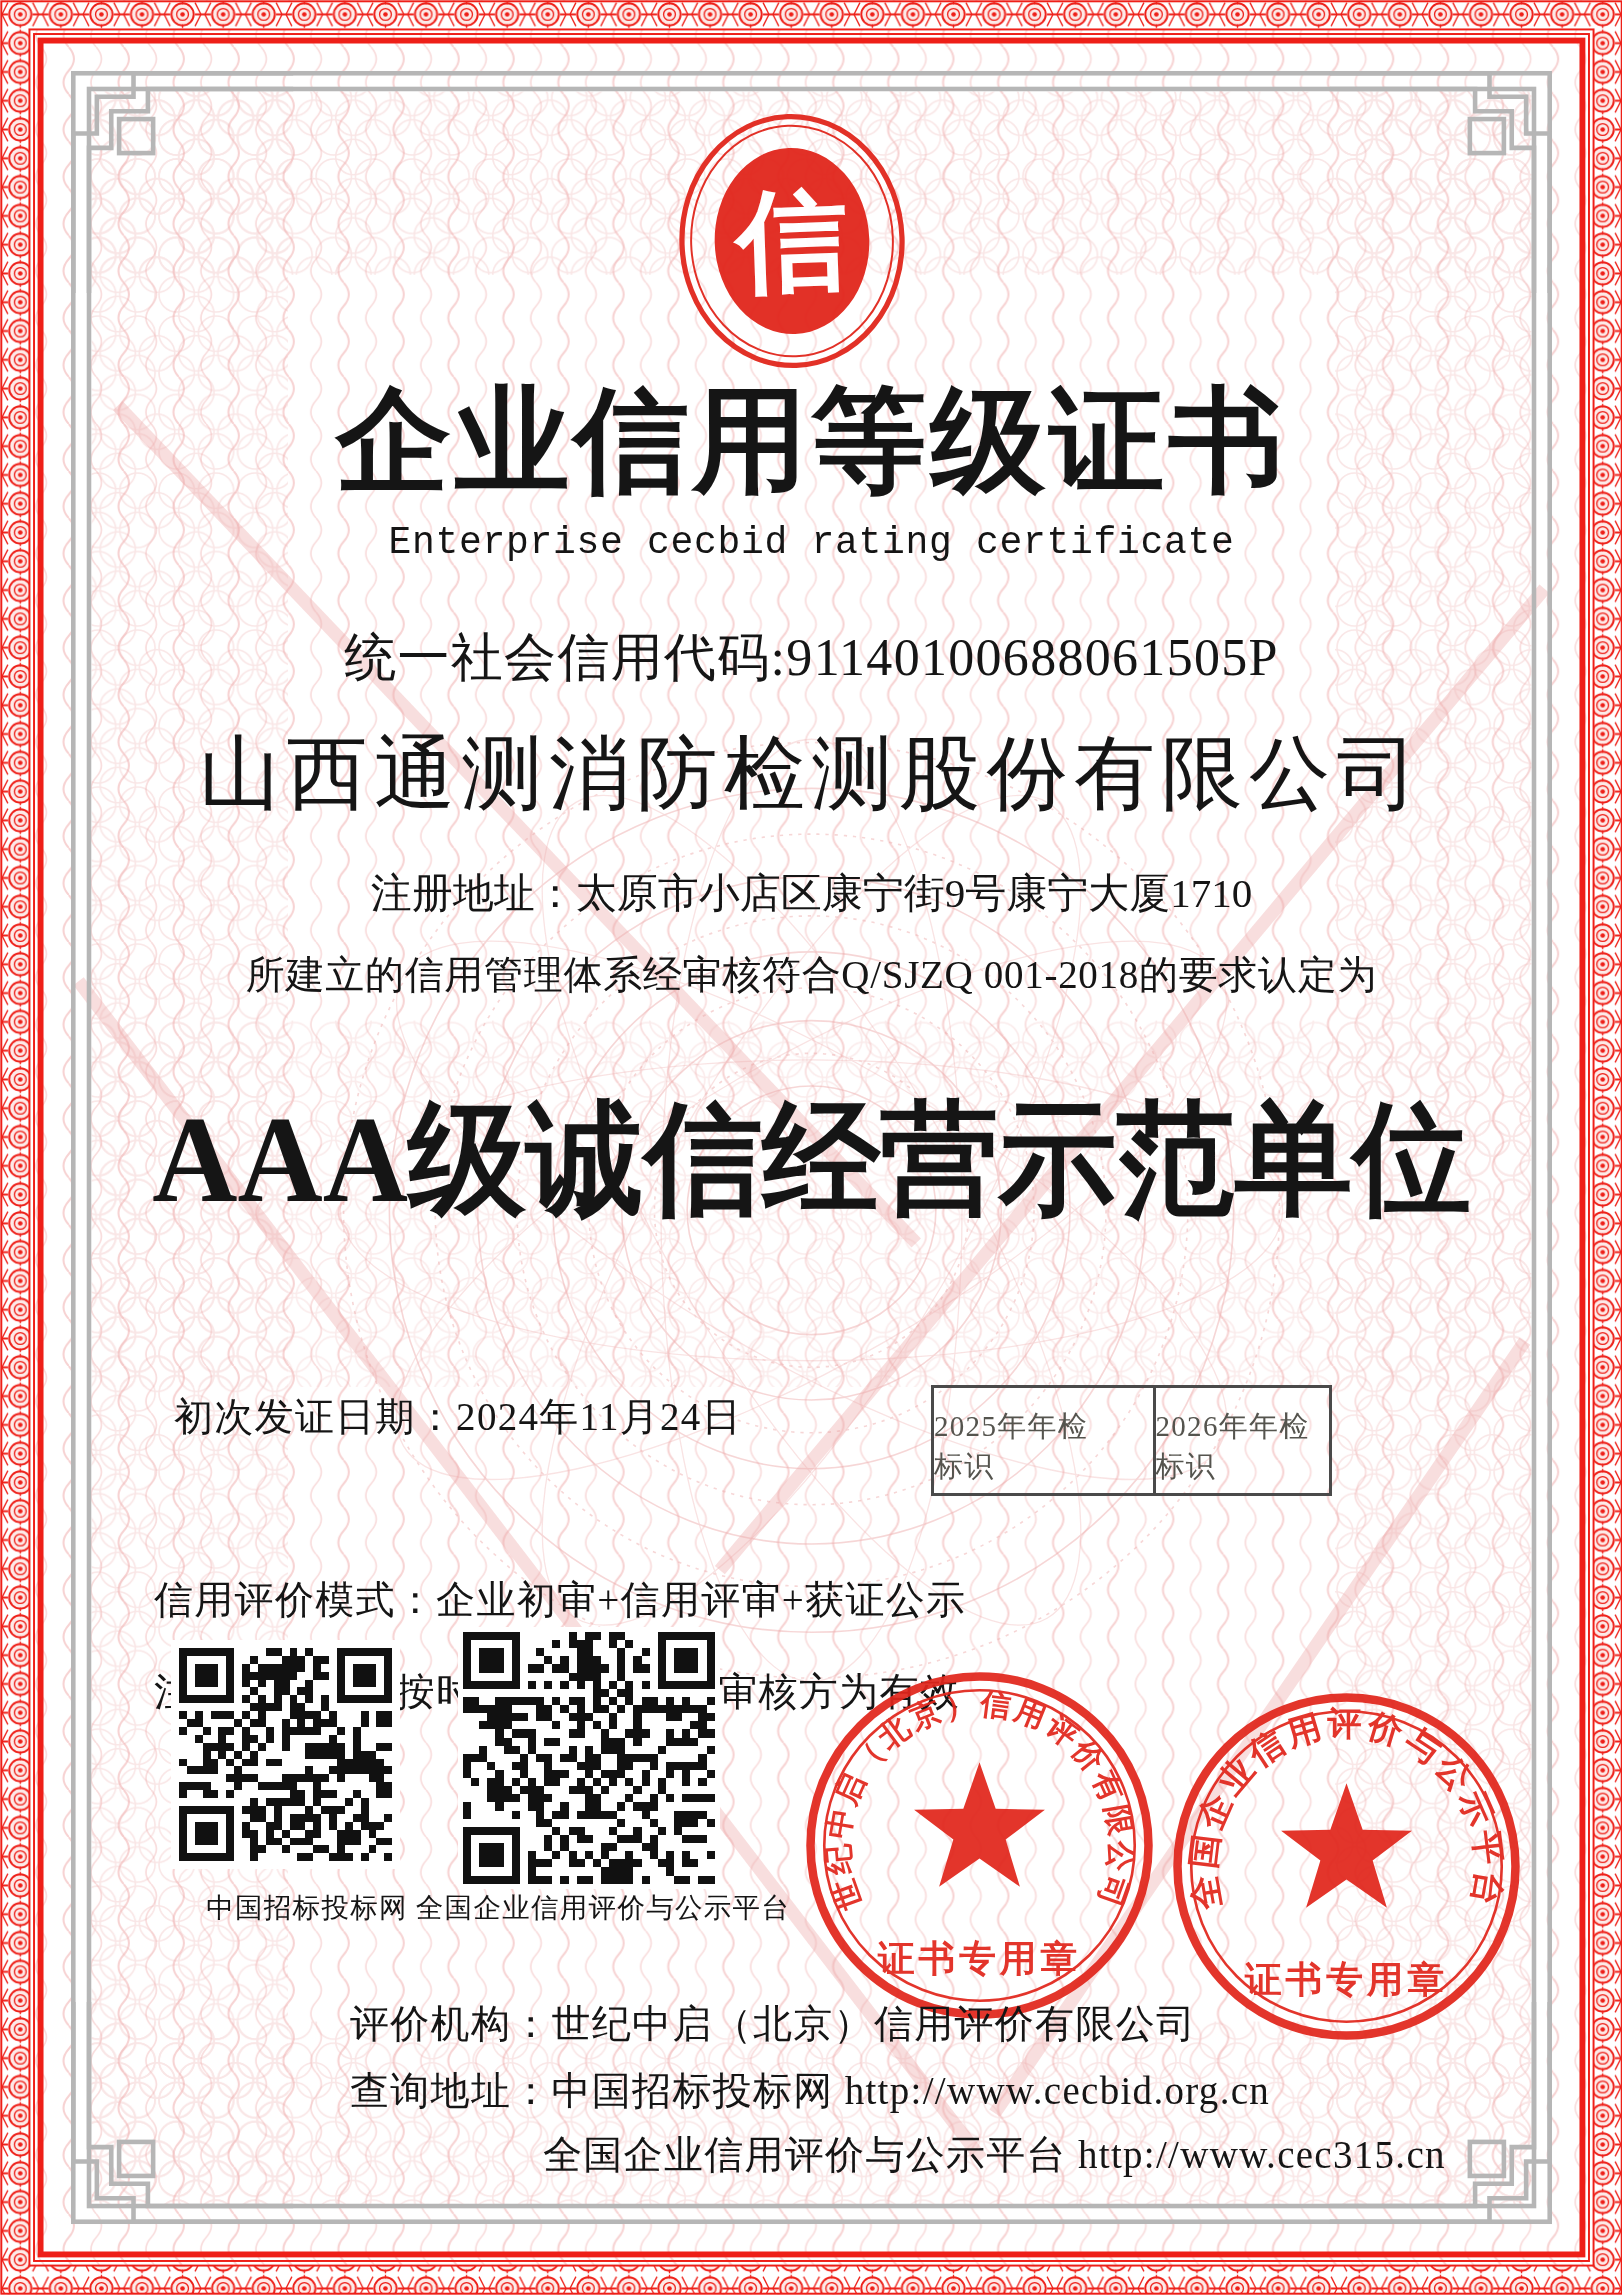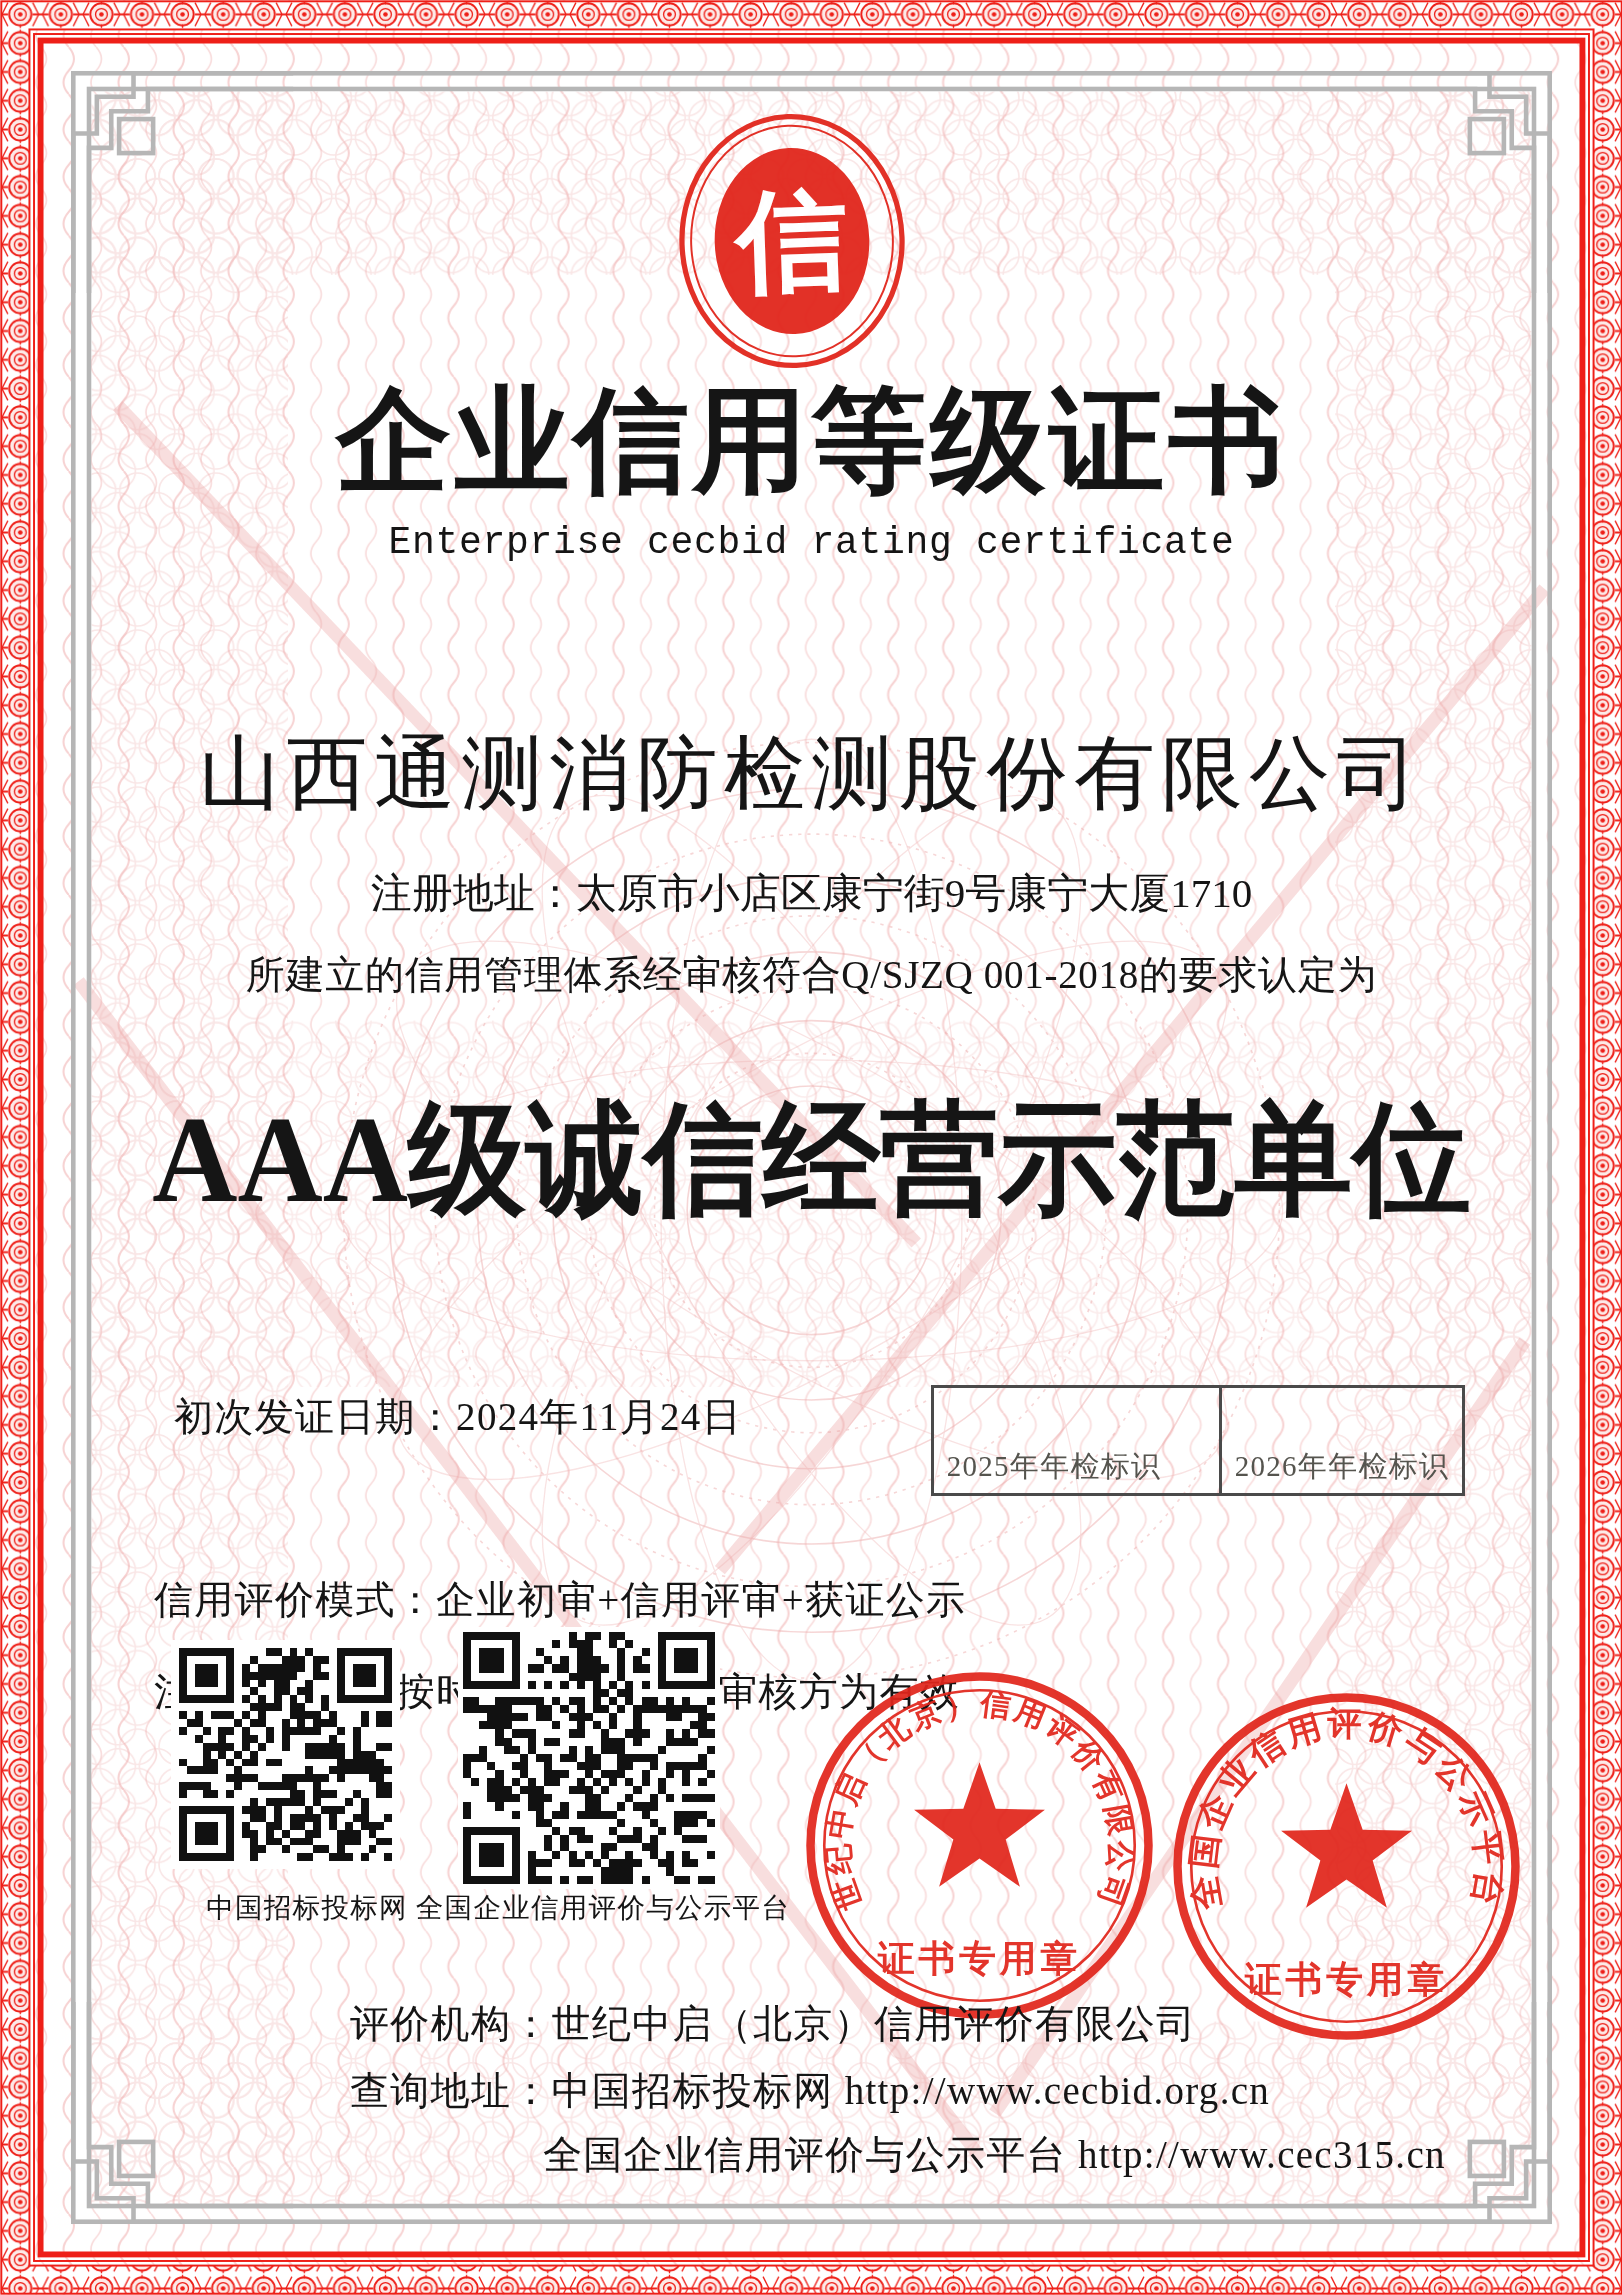--- a/index.html
+++ b/index.html
@@ -21,21 +21,21 @@
   .code{top:623px;font-size:52px;letter-spacing:1.3px;}
   .company{top:720px;font-size:81px;font-weight:400;letter-spacing:6.5px;}
   .address{top:866px;font-size:41px;}
   .conformity{top:948px;font-size:39px;letter-spacing:0.7px;}
   .rating{top:1078px;font-size:123px;font-weight:900;transform:scaleX(.96);transform-origin:50% 50%;letter-spacing:0;}
 
   .detail{left:154px;font-size:39px;letter-spacing:1.3px;}
   .d0{top:1390px;margin-left:20px;} .d1{top:1481px;} .d2{top:1573px;} .d3{top:1665px;}
 
   .inspect{
-    left:931px;top:1385px;width:534px;height:111px;
+    left:931px;top:1385px;width:401px;height:111px;
     border:3.3px solid var(--box-border-gray,#4a4a4a);
     display:flex;box-sizing:border-box;gap:45px;
   }
   .inspect .cell{flex:1;display:flex;align-items:flex-end;justify-content:center;}
   .inspect .cell+.cell{border-left:3.3px solid var(--box-border-gray,#4a4a4a);}
   .inspect .lbl{font-size:29px;color:var(--box-label-gray,#55544e);margin-bottom:6.5px;letter-spacing:1.3px;}
 
   .qrwrap{background:#ffffff;}
   .qr1{left:171px;top:1640px;width:229px;height:229px;padding:7.9px;box-sizing:border-box;}
   .qr2{left:458px;top:1627px;width:262px;height:262px;padding:5.2px;box-sizing:border-box;}
@@ -164,20 +164,21 @@
     <g transform="rotate(-2 180 200)">
       <ellipse cx="180" cy="200" rx="168" ry="190" fill="none" stroke="#e1261c" stroke-width="8"></ellipse>
       <ellipse cx="180" cy="200" rx="154" ry="176" fill="none" stroke="#e1261c" stroke-width="3"></ellipse>
       <ellipse cx="180" cy="200" rx="118" ry="142" fill="#e1261c"></ellipse>
       <text x="180" y="258" text-anchor="middle" font-size="170" font-weight="bold" fill="#ffffff">信</text>
     </g>
   </svg>
 
   <div class="abs ctr line title">企业信用等级证书</div>
   <div class="abs ctr line subtitle">Enterprise cecbid rating certificate</div>
+  <div class="abs ctr line code">统一社会信用代码:91140100688061505P</div>
   <div class="abs ctr line company">山西通测消防检测股份有限公司</div>
   <div class="abs ctr line address">注册地址：太原市小店区康宁街9号康宁大厦1710</div>
   <div class="abs ctr line conformity">所建立的信用管理体系经审核符合Q/SJZQ 001-2018的要求认定为</div>
   <div class="abs ctr line rating">AAA级诚信经营示范单位</div>
 
   <div class="abs line detail d0">初次发证日期：2024年11月24日</div>
   <div class="abs line detail d2">信用评价模式：企业初审+信用评审+获证公示</div>
   <div class="abs line detail d3">注：企业应当按时参加年度监督审核方为有效</div>
 
   <div class="abs inspect">

